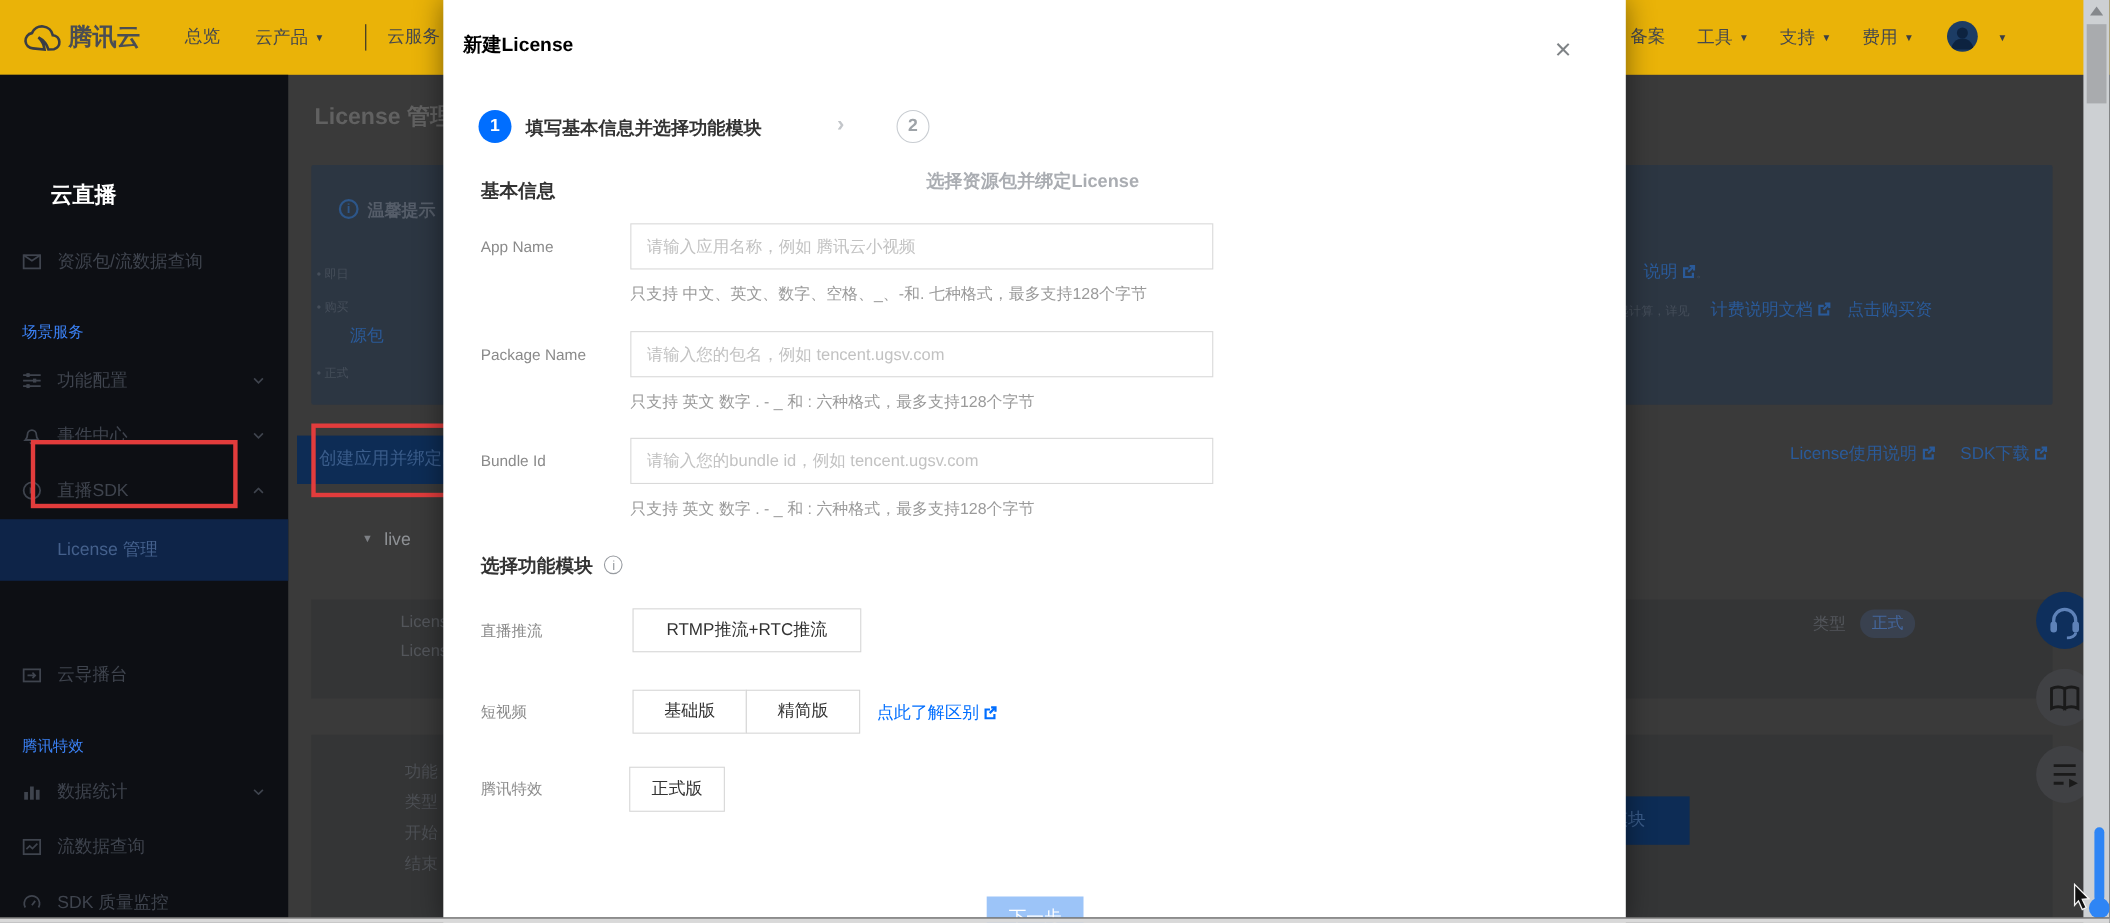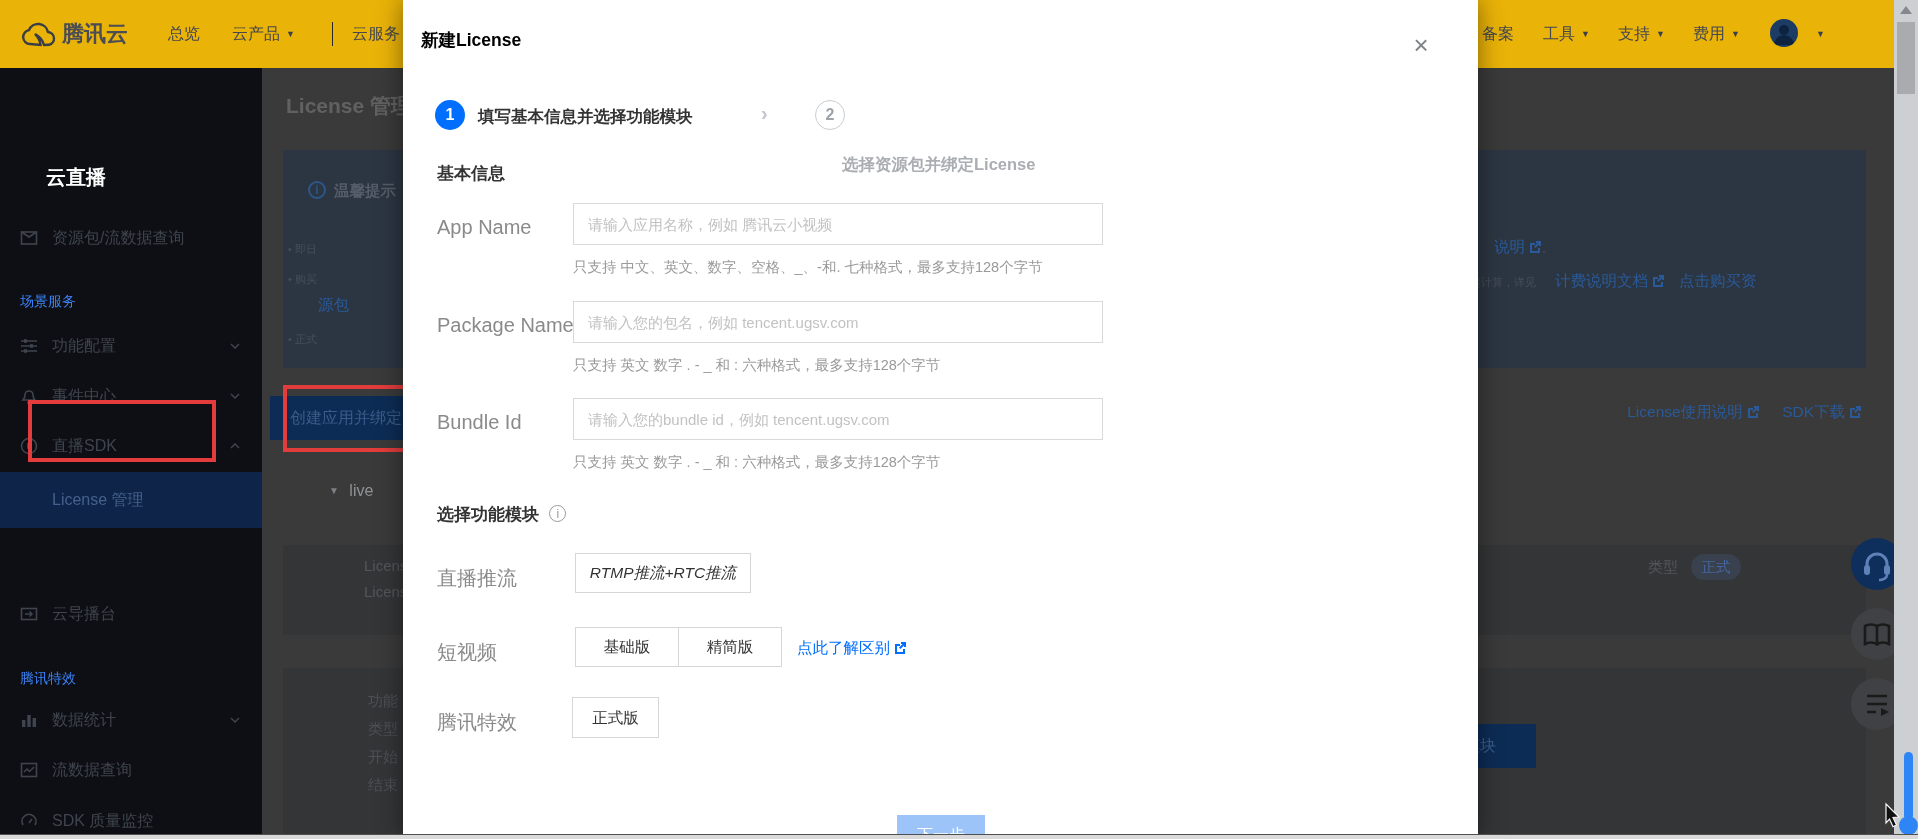--- a/index.html
+++ b/index.html
@@ -42,21 +42,21 @@
   .float-circ{width:52px;height:52px;border-radius:50%;z-index:20;}
   
   .modal{left:403px;top:0;width:1075px;height:839px;background:#ffffff;z-index:30;box-shadow:0 0 24px rgba(0,0,0,0.45);}
   .m-title{left:18px;top:28px;font-size:17.5px;font-weight:bold;color:#000;}
   .m-close{left:1002px;top:30px;width:32px;height:32px;font-size:26px;color:#7f8386;text-align:center;line-height:30px;cursor:pointer;}
   .step-circ{width:30px;height:30px;border-radius:50%;text-align:center;line-height:30px;font-size:16px;font-weight:bold;}
   .step-on{background:#006eff;color:#fff;}
   .step-off{background:#fff;color:#9ea3a8;border:1px solid #c9cdd2;line-height:28px;}
   .step-lbl{font-size:16.5px;font-weight:bold;white-space:nowrap;}
   .m-heading{font-size:17px;font-weight:bold;color:#333;white-space:nowrap;}
-  .f-label{font-size:20px;color:#8a8a8a;white-space:nowrap;}
+  .f-label{font-size:14px;color:#8a8a8a;white-space:nowrap;}
   .f-input{width:530px;height:42px;border:1px solid #d9d9d9;padding:0 14px;font-size:15px;color:#333;outline:none;background:#fff;}
   .f-input::placeholder{color:#c2c2c2;}
   .f-helper{font-size:14.5px;color:#9a9a9a;white-space:nowrap;}
   .opt-btn{border:1px solid #d6d6d6;background:#fff;color:#333;font-size:15.5px;text-align:center;cursor:pointer;}
   .m-link{color:#006eff;font-size:15.5px;white-space:nowrap;cursor:pointer;}
   .next-btn{left:494px;top:815px;width:88px;height:40px;background:#9cc4f8;color:#fff;font-size:16px;text-align:center;line-height:40px;cursor:pointer;}
   
   .scrollbar{left:1894px;top:0;width:24px;height:839px;background:#cdd0d3;z-index:50;}
   .sb-thumb{left:3px;top:22px;width:18px;height:72px;background:#a9abae;}
   .blue-bar{left:10px;top:752px;width:9px;height:68px;border-radius:5px;background:#2e85f5;}
@@ -288,21 +288,21 @@
     <div class="abs f-label" style="left:34px;top:411px;">Bundle Id</div>
     <input class="abs f-input" style="left: 170px; top: 398px;" placeholder="请输入您的bundle id，例如 tencent.ugsv.com">
     <div class="abs f-helper" style="left:170px;top:453px;">只支持 英文 数字 . - _ 和 : 六种格式，最多支持128个字节</div>
 
     <div class="abs" style="left:34px;top:503px;white-space:nowrap;">
       <span class="m-heading">选择功能模块</span>
       <span style="display:inline-block;margin-left:6px;width:17px;height:17px;border-radius:50%;border:1.5px solid #979ba0;color:#979ba0;font-size:12px;text-align:center;line-height:16px;vertical-align:2px;">i</span>
     </div>
 
     <div class="abs f-label" style="left:34px;top:565px;">直播推流</div>
-    <div class="abs opt-btn" style="left:172px;top:553px;width:176px;height:40px;line-height:38px;font-style:italic;">RTMP推流+RTC推流</div>
+    <div class="abs opt-btn" style="left:172px;top:553px;width:208px;height:40px;line-height:38px;">RTMP推流+RTC推流</div>
 
     <div class="abs f-label" style="left:34px;top:639px;">短视频</div>
     <div class="abs opt-btn" style="left:172px;top:627px;width:104px;height:40px;line-height:38px;">基础版</div>
     <div class="abs opt-btn" style="left:275px;top:627px;width:104px;height:40px;line-height:38px;text-align:center;">精简版</div>
     <div class="abs" style="left:394px;top:638px;white-space:nowrap;">
       <span class="m-link">点此了解区别</span><span class="ext" style="color:#006eff;"><svg width="13" height="13" viewBox="0 0 13 13">
             <path d="M1 3h5v2H3v6h6v-3h2v5H1z" fill="currentColor"></path>
             <path d="M7 1h5v5h-2V4.4L6.4 8 5 6.6 8.6 3H7z" fill="currentColor"></path>
           </svg></span>
     </div>

